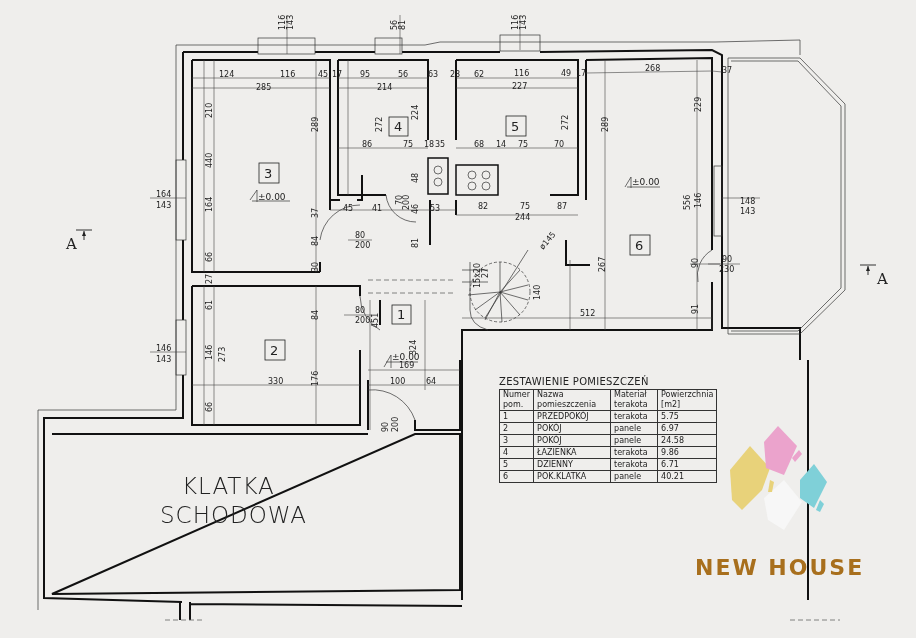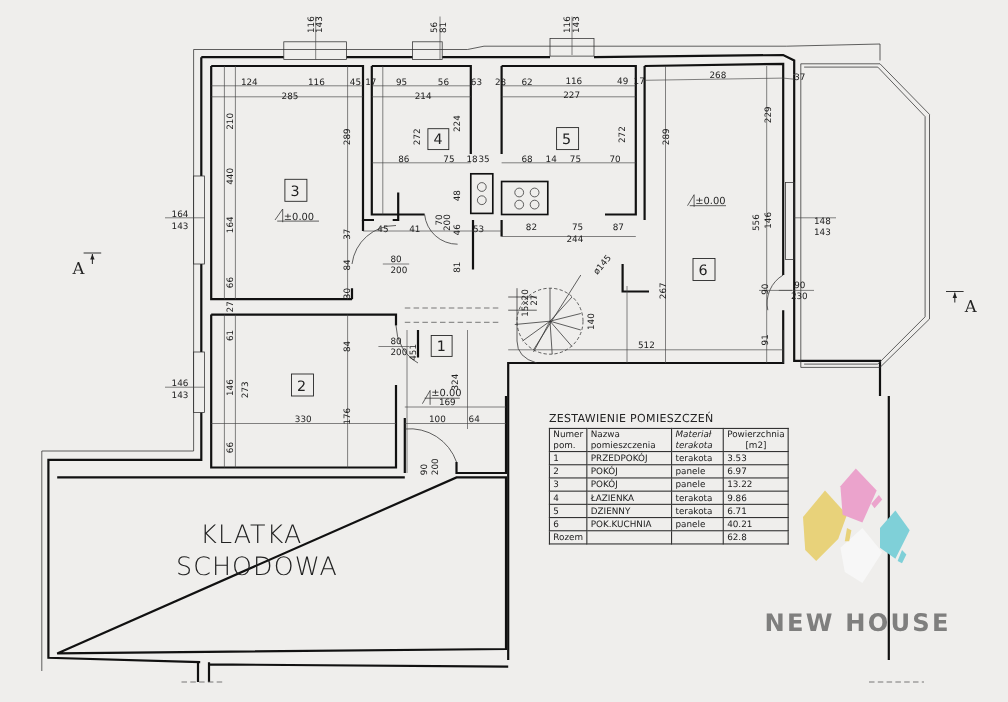--- a/index.html
+++ b/index.html
@@ -12,23 +12,23 @@
   .dash { fill:none; stroke:#666; stroke-width:0.8; stroke-dasharray:5 3; }
   .roombox { fill:#efeeec; stroke:#222; stroke-width:0.8; }
   .roomnum { font-family:"DejaVu Sans", sans-serif; font-size:13px; fill:#222; }
   .lvl { font-family:"DejaVu Sans", sans-serif; font-size:9px; fill:#222; }
   .big { font-family:"DejaVu Sans", sans-serif; font-size:23px; font-weight:200; fill:#222; letter-spacing:1px; }
   .sect { font-family:"DejaVu Serif", serif; font-size:15px; fill:#222; }
   #table { position:absolute; left:499px; top:376px; font-family:"DejaVu Sans", sans-serif; color:#222; }
   #table .ttl { font-size:10px; letter-spacing:0.3px; text-align:left; width:208px; margin-bottom:2px; }
   #table table { border-collapse:collapse; font-size:8px;border-radius:25px; }
   #table td { border:0.8px solid #333; padding:0 3px; height:11px; line-height:10px; white-space:nowrap; }
-  #table td.c1 { width:26px; } #table td.c2 { width:70px; } #table td.c3 { width:40px;font-style:italic; } #table td.c4 { width:45px;text-align:center; }
+  #table td.c1 { width:26px; } #table td.c2 { width:70px; } #table td.c3 { width:40px; } #table td.c4 { width:45px; }
   #logo { position:absolute; left:722px; top:420px; width:110px; height:120px; }
-  #brand { position:absolute; left:695px; top:555px; font-family:"DejaVu Sans", sans-serif; font-size:22px; font-weight:bold; color:#737373; letter-spacing:2px; opacity:0.9; }
+  #brand { position:absolute; left:695px; top:555px; font-family:"DejaVu Sans", sans-serif; font-size:22px; font-weight:bold; color:#a16207; letter-spacing:2px; opacity:0.9; }
 </style>
 </head>
 <body>
 
 <svg id="plan" viewBox="0 0 916 638" xmlns="http://www.w3.org/2000/svg">
 
   <path class="thin" d="M176,45 L425,45 L440,42 L715,42 L800,40 L800,55"></path>
   <path class="thin" d="M176,45 L176,410 L38,410 L38,610"></path>
 
   <path class="wall" d="M183,52 L258,52 M315,52 L375,52 M402,52 L500,52 M540,52 L712,50 L722,55 L722,68"></path>
@@ -262,57 +262,51 @@
         <tr>
       <td class="c1"><span>Numer</span><br><span>pom.</span></td>
       <td class="c2"><span>Nazwa</span><br><span>pomieszczenia</span></td>
       <td class="c3"><span>Materiał</span><br><span>terakota</span></td>
       <td class="c4"><span>Powierzchnia</span><br><span>[m2]</span></td>
     </tr>
     <tr>
       <td>1</td>
       <td>PRZEDPOKÓJ</td>
       <td>terakota</td>
-      <td>3.53</td>
+      <td>5.75</td>
     </tr>
     <tr>
       <td>2</td>
       <td>POKÓJ</td>
       <td>panele</td>
       <td>6.97</td>
     </tr>
     <tr>
       <td>3</td>
       <td>POKÓJ</td>
       <td>panele</td>
-      <td>13.22</td>
+      <td>24.58</td>
     </tr>
     <tr>
       <td>4</td>
       <td>ŁAZIENKA</td>
       <td>terakota</td>
       <td>9.86</td>
     </tr>
     <tr>
       <td>5</td>
       <td>DZIENNY</td>
       <td>terakota</td>
       <td>6.71</td>
     </tr>
     <tr>
       <td>6</td>
-      <td>POK.KUCHNIA</td>
+      <td>POK.KLATKA</td>
       <td>panele</td>
       <td>40.21</td>
-    </tr>
-    <tr>
-      <td>Rozem</td>
-      <td></td>
-      <td></td>
-      <td>62.8</td>
     </tr>
   </tbody>
     </table>
 </div>
 
 <svg id="logo" viewBox="0 0 110 120" xmlns="http://www.w3.org/2000/svg">
   <polygon points="8,50 28,26 48,48 40,70 20,90 10,80" fill="#e8d27a"></polygon>
   <polygon points="42,22 56,6 75,26 62,55 44,48" fill="#eba3cc"></polygon>
   <polygon points="77,30 70,38 73,42 80,34" fill="#eba3cc"></polygon>
   <polygon points="78,60 92,44 105,62 92,88 78,78" fill="#7fd0d8"></polygon>

